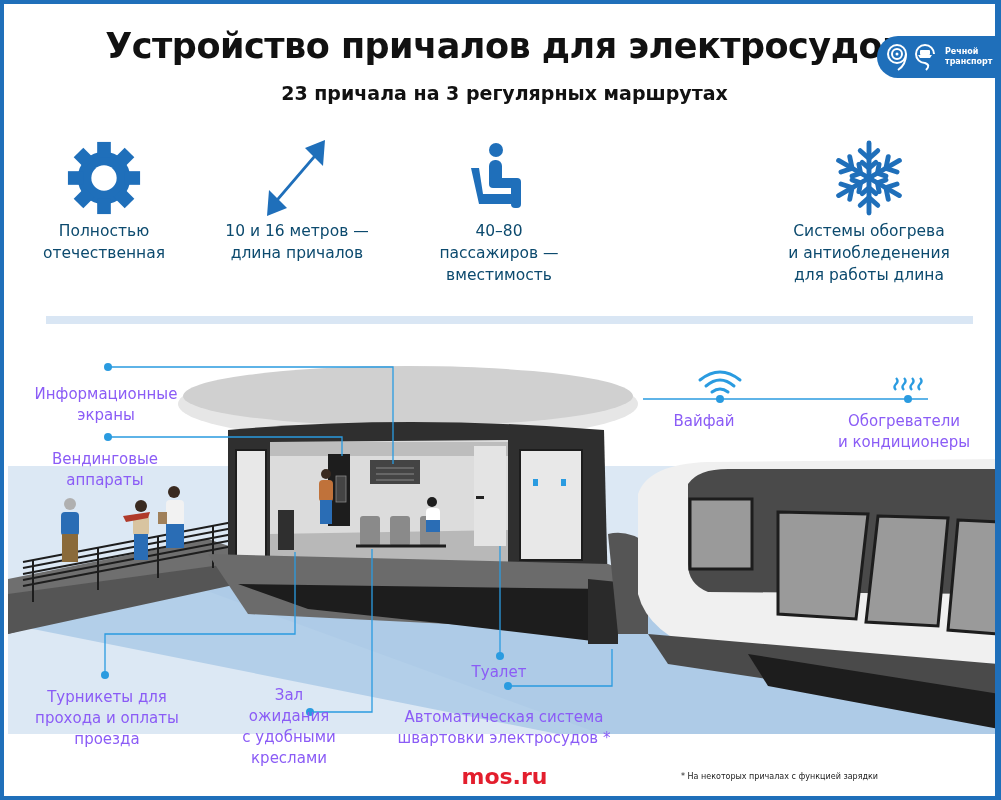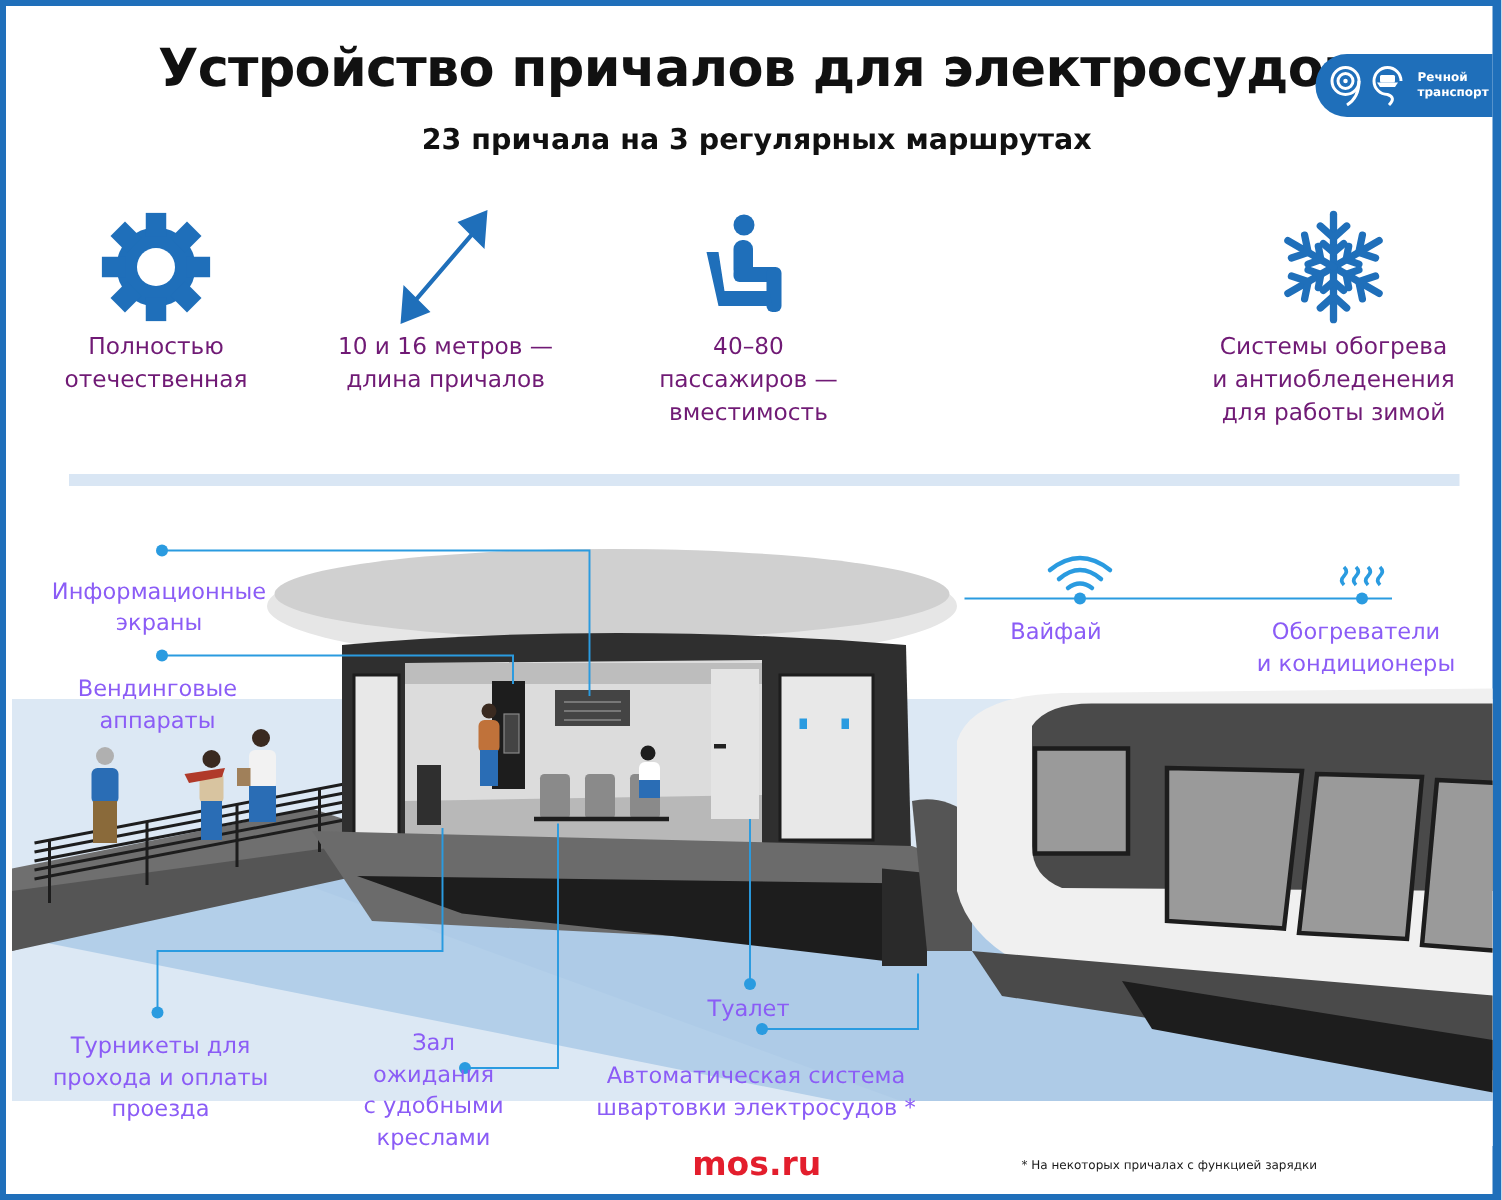--- a/index.html
+++ b/index.html
@@ -7,21 +7,21 @@
   body { font-family: "DejaVu Sans", "Liberation Sans", sans-serif; color: #1a1a1a; position: relative; }
   .frame { position: absolute; left: 0; top: 0; width: 1001px; height: 800px; border: 4px solid #1f6fba; border-right-width: 6px; background: #fff; overflow: hidden; }
   .title { position: absolute; left: 0; width: 1001px; top: 22px; text-align: center; font-size: 35px; font-weight: bold; letter-spacing: -0.5px; color: #111; }
   .subtitle { position: absolute; left: 0; width: 1001px; top: 78px; text-align: center; font-size: 19px; font-weight: bold; color: #111; }
   .brand { position: absolute; left: 873px; top: 32px; width: 130px; height: 42px; background: #1f6fba; border-radius: 21px 0 0 21px; display: flex; align-items: center; padding-left: 8px; gap: 4px; }
   .brand-icon { width: 24px; height: 28px; display: block; }
   .brand-text { color: #fff; font-size: 8px; font-weight: bold; line-height: 10px; margin-left: 4px; }
   .features { position: absolute; left: 30px; top: 138px; width: 950px; height: 150px; }
   .feature { position: absolute; top: 0; width: 190px; text-align: center; }
   .feature .ic { height: 72px; display: flex; justify-content: center; align-items: center; }
-  .feature .ft { font-size: 15.5px; line-height: 22px; color: #701a75; margin-top: 6px; }
+  .feature .ft { font-size: 15.5px; line-height: 22px; color: #0c4a6e; margin-top: 6px; }
   .divider { position: absolute; left: 42px; top: 312px; width: 927px; height: 8px; background: #d9e6f4; }
   .scene { position: absolute; left: 4px; top: 330px; width: 991px; height: 430px; }
   .lbl { position: absolute; font-size: 15px; line-height: 21px; text-align: center; color: #8b5cf6; }
   .footnote { position: absolute; left: 677px; top: 732px; font-size: 8px; color: #1a1a1a; margin-top: 36px; }
   .mosru { position: absolute; left: 0; width: 1001px; top: 760px; text-align: center; font-size: 22px; font-weight: bold; color: #e31e2d; }
 </style>
 </head>
 <body>
 
 <div class="frame">
@@ -100,21 +100,21 @@
         </svg>
       </div>
       <div class="ft">
         <div>40–80</div>
         <div>пассажиров —</div>
         <div>вместимость</div>
       </div>
     </div>
 
 
-    <div class="feature" style="left:760px">
+    <div class="feature" style="left:740px">
       <div class="ic">
         <svg width="78" height="78" viewBox="0 0 80 80">
           <g stroke="#1f6fba" stroke-width="5" stroke-linecap="round" fill="none">
             <g id="arm">
               <line x1="40" y1="40" x2="40" y2="4"></line>
               <polyline points="31,12 40,20 49,12"></polyline>
               <polyline points="33,24 40,30 47,24"></polyline>
             </g>
             <g transform="rotate(60 40 40)">
                 <line x1="40" y1="40" x2="40" y2="4"></line>
@@ -140,21 +140,21 @@
                 <line x1="40" y1="40" x2="40" y2="4"></line>
                 <polyline points="31,12 40,20 49,12"></polyline>
                 <polyline points="33,24 40,30 47,24"></polyline>
               </g>
           </g>
         </svg>
       </div>
       <div class="ft">
         <div>Системы обогрева</div>
         <div>и антиобледенения</div>
-        <div>для работы зимой</div>
+        <div>для работы длина</div>
       </div>
     </div>
   </div>
 
   <div class="divider"></div>
 
   <svg class="scene" viewBox="0 0 991 430" width="991" height="430">
 
     <rect x="0" y="132" width="991" height="298" fill="#dce8f4"></rect>
     <path d="M0 250 L440 200 L991 320 L991 410 L600 410 L0 290 Z" fill="#b3cfe9"></path>

